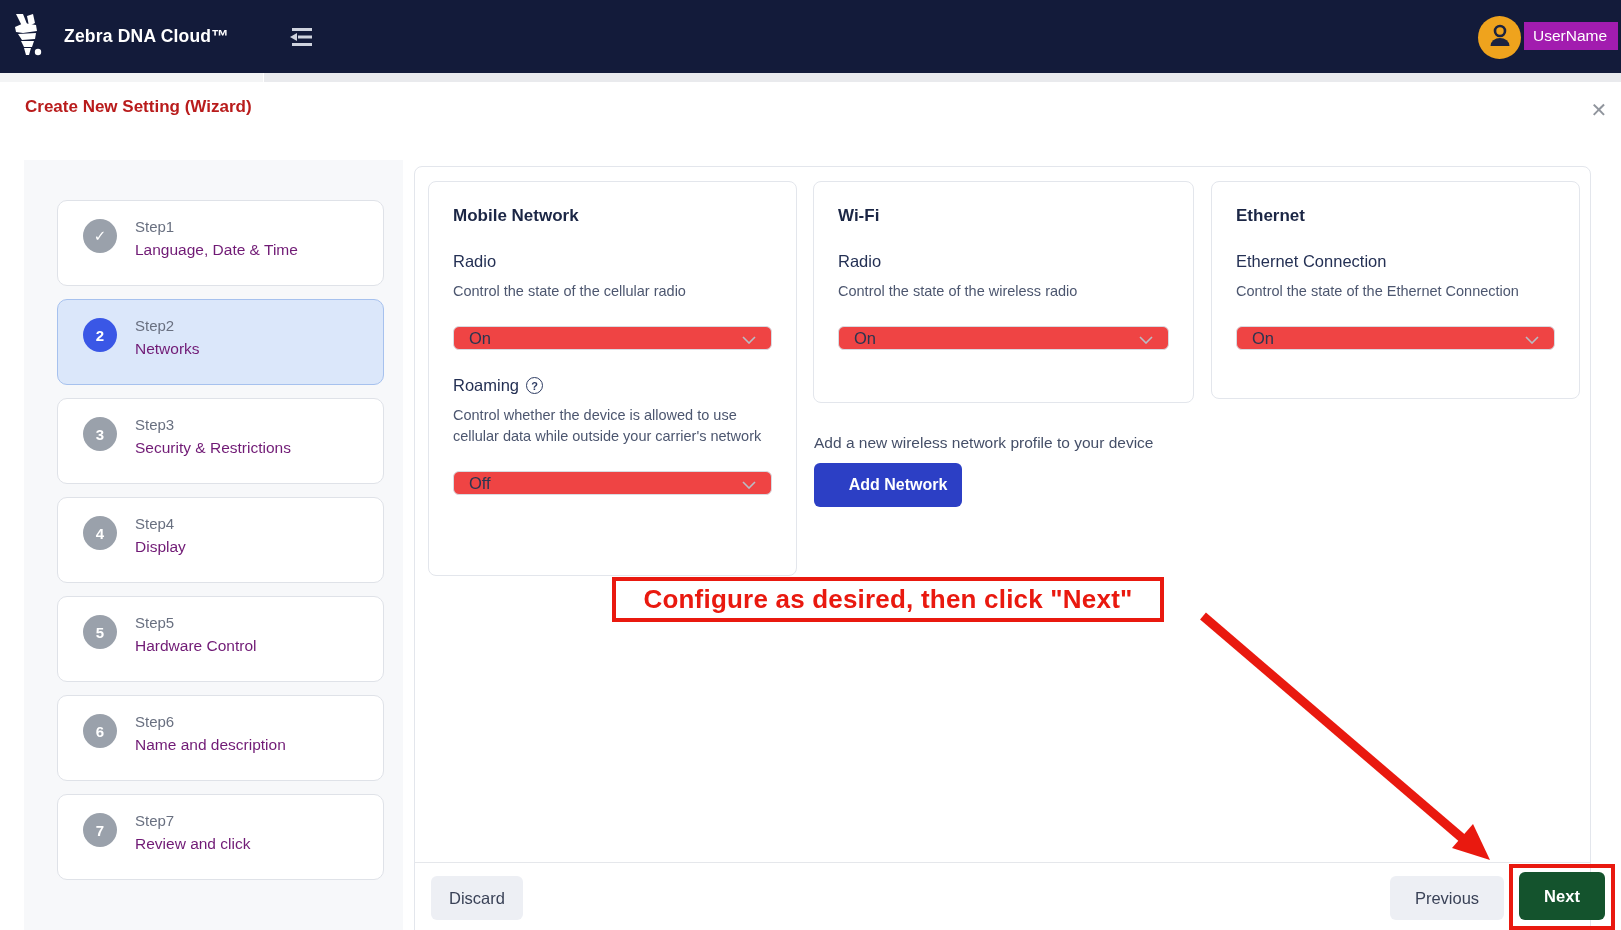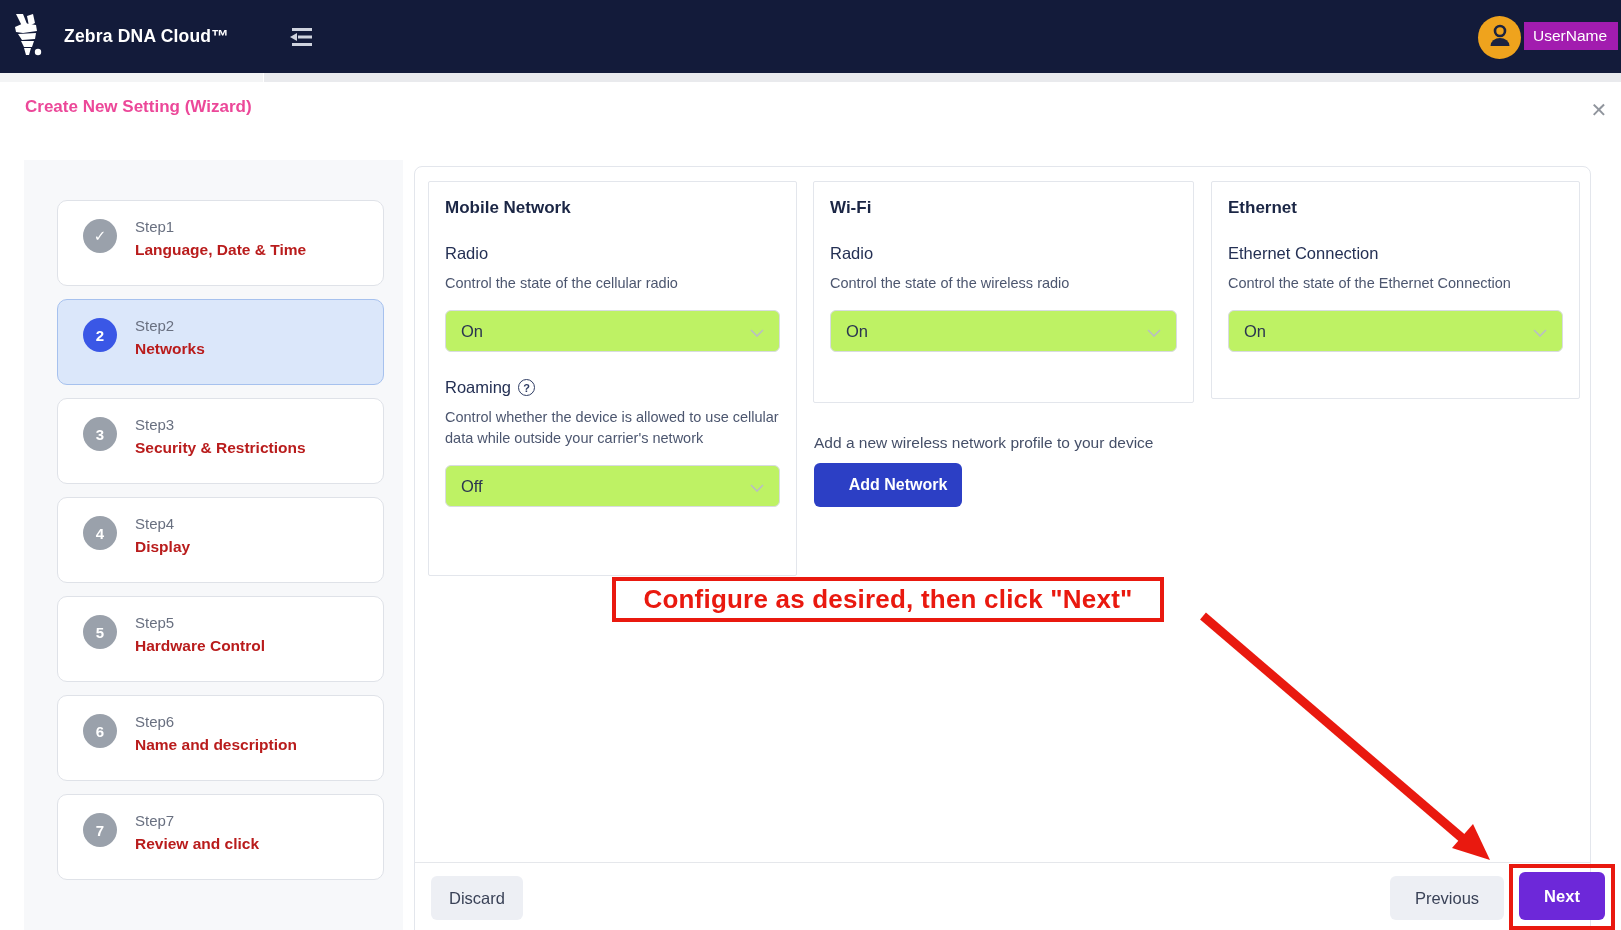--- a/index.html
+++ b/index.html
@@ -15,66 +15,66 @@
   #avatar-btn { position:absolute; left:1478px; top:16px; width:43px; height:43px; border-radius:50%;
     background:#efa31d; display:flex; align-items:center; justify-content:center; cursor:pointer; }
   #user-chip { position:absolute; left:1524px; top:22px; height:28px; background:#a21caf; color:#fff;
     font-size:15.5px; display:flex; align-items:center; padding:0 9px; min-width:94px; }
 
   
   #strip-left { position:absolute; top:73px; left:0; width:263px; height:9px; background:#f3f4f5; }
   #strip-right { position:absolute; top:73px; left:264px; width:1357px; height:9px; background:#e9eaed; }
 
   
-  #modal-title { position:absolute; left:25px; top:97px; font-size:17px; font-weight:bold; color:#ec4899; }
+  #modal-title { position:absolute; left:25px; top:97px; font-size:17px; font-weight:bold; color:#b91c1c; }
   #close-btn { position:absolute; left:1584px; top:95px; width:30px; height:30px; display:flex;
     align-items:center; justify-content:center; font-size:20px; color:#90959d; cursor:pointer; }
 
   
   #steps-bg { position:absolute; left:24px; top:160px; width:379px; height:770px; background:#f7f8fa; }
   #steps { position:absolute; left:57px; top:200px; width:327px; }
   .step-item { width:327px; height:86px; background:#fff; border:1px solid #dfe2e8; border-radius:10px;
     margin-bottom:13px; display:flex; padding:14px 0 0 25px; cursor:pointer; }
   .step-item.active { background:#dbe7fa; border:1.5px solid #a6c1ee; }
   .step-circle { width:34px; height:34px; border-radius:50%; background:#9aa1ab; color:#fff; flex:none;
     display:flex; align-items:center; justify-content:center; font-size:15px; font-weight:bold; margin-top:4px; }
   .step-item.active .step-circle { background:#3a57e6; }
   .step-text { margin-left:18px; padding-top:3px; }
   .step-label { font-size:15px; color:#697080; margin-bottom:6px; }
-  .step-title { font-size:15.5px; font-weight:bold; color:#b91c1c; }
+  .step-title { font-size:15.5px; font-weight:normal; color:#701a75; }
 
   
   #main-panel { position:absolute; left:414px; top:166px; width:1177px; height:790px;
     background:#fff; border:1px solid #e3e6ec; border-radius:8px; }
 
-  .card { position:absolute; background:#fff; border:1px solid #e3e6ec; border-radius:2px; padding:16px; }
+  .card { position:absolute; background:#fff; border:1px solid #e3e6ec; border-radius:8px; padding:24px; }
   #card-mobile { left:428px; top:181px; width:369px; height:395px; }
   #card-wifi { left:813px; top:181px; width:381px; height:222px; }
   #card-ethernet { left:1211px; top:181px; width:369px; height:218px; }
   .card-title { font-size:17px; font-weight:bold; color:#1b2645; }
   .sec-heading { font-size:16.5px; font-weight:500; color:#243054; margin-top:26px;
     display:flex; align-items:center; gap:7px; }
   .sec-desc { font-size:14.5px; color:#4c566f; margin-top:10px; line-height:1.45; }
-  .select-box { margin-top:16px; height:42px; background:#bef264; border:1px solid #d8dbe1; border-radius:6px;
+  .select-box { margin-top:24px; height:24px; background:#ef4444; border:1px solid #d8dbe1; border-radius:6px;
     display:flex; align-items:center; justify-content:space-between; padding:0 15px;
     font-size:16.5px; color:#2b3550; cursor:pointer; }
   .help-badge { width:17px; height:17px; border:1.5px solid #2e3c63; border-radius:50%; color:#2e3c63;
     font-size:11px; font-weight:bold; display:inline-flex; align-items:center; justify-content:center; cursor:pointer; }
 
   #wifi-extra-text { position:absolute; left:814px; top:434px; font-size:15.5px; color:#454f68; }
   #add-network-btn { position:absolute; left:814px; top:463px; width:148px; height:44px; background:#2c3fc5;
     color:#fff; font-size:16px; font-weight:bold; border:none; border-radius:6px; cursor:pointer;padding-left:20px; }
 
   
   #footer-divider { position:absolute; left:415px; top:862px; width:1175px; height:1px; background:#e5e7eb; }
   .btn-gray { position:absolute; height:44px; background:#edeff4; border:none; border-radius:6px;
     color:#3a4257; font-size:16.5px; font-weight:500; cursor:pointer; }
   #discard-btn { left:431px; top:876px; width:92px; }
   #previous-btn { left:1390px; top:876px; width:114px; }
-  #next-btn { position:absolute; left:1519px; top:872px; width:86px; height:48px; background:#6d28d9;
+  #next-btn { position:absolute; left:1519px; top:872px; width:86px; height:48px; background:#14532d;
     border:none; border-radius:6px; color:#fff; font-size:16.5px; font-weight:bold; cursor:pointer; z-index:41; }
   #next-highlight { position:absolute; left:1509px; top:864px; width:106px; height:66px;
     border:4px solid #e9190f; z-index:40; }
 
   
   #annotation-box { position:absolute; left:612px; top:577px; width:552px; height:45px; background:#fff;
     border:4px solid #e9190f; z-index:50; display:flex; align-items:center; justify-content:center; }
   #annotation-text { color:#e9190f; font-size:26px; font-weight:bold; letter-spacing:.2px; }
   #arrow-overlay { position:absolute; left:0; top:0; z-index:49; pointer-events:none; }
 </style>

